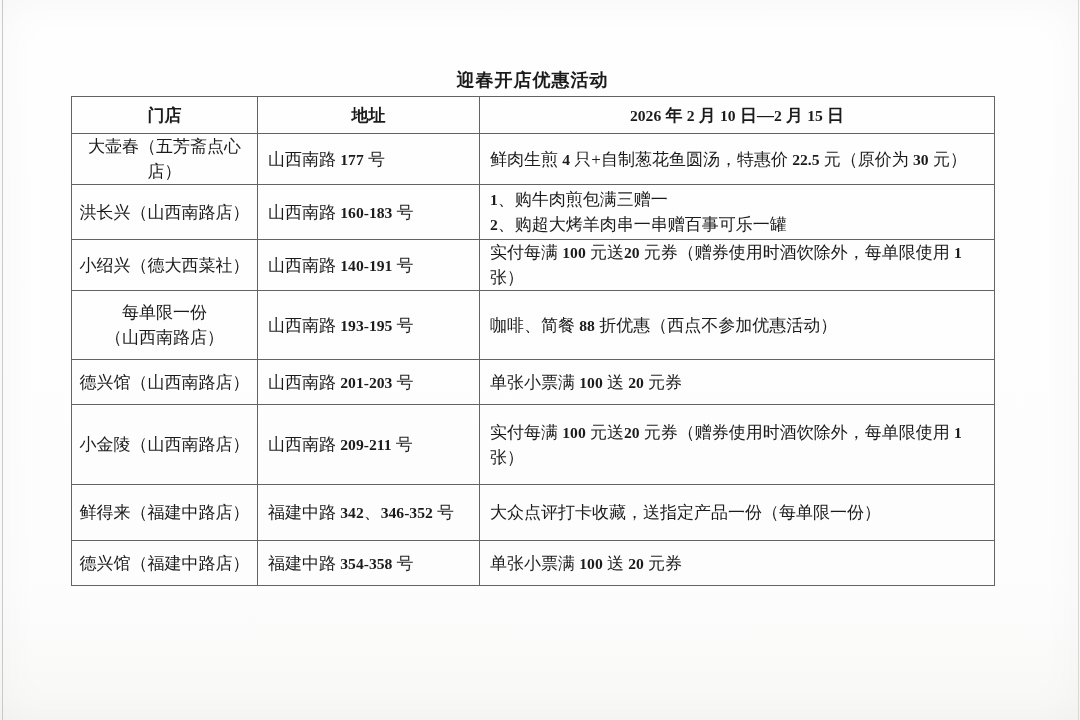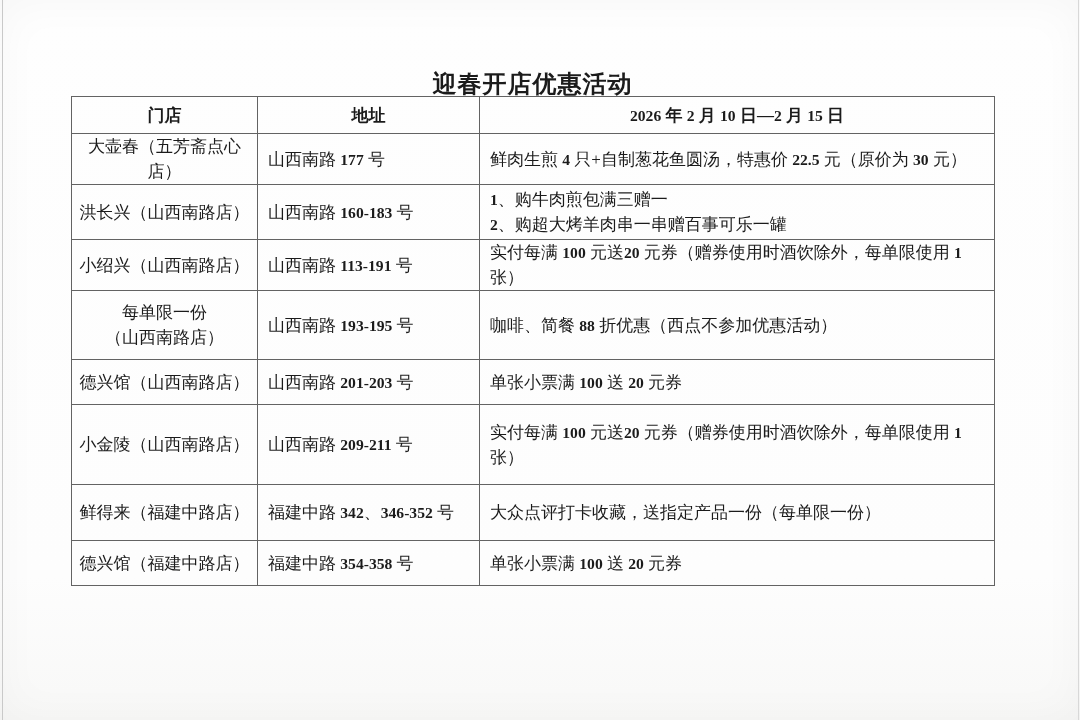--- a/index.html
+++ b/index.html
@@ -11,21 +11,21 @@
   }
   .page{
     position:relative;width:1080px;height:720px;
     background:linear-gradient(180deg,#fefefe 0%,#fdfdfd 80%,#f8f8f7 100%);
     box-shadow:inset 0 0 45px rgba(0,0,0,0.035);
   }
   .edge-line-left{position:absolute;left:2px;top:0;bottom:0;width:1px;background:#c9c9c9;}
   .edge-line-right{position:absolute;right:1px;top:0;bottom:0;width:1px;background:#d8d8d8;}
   .title{
     position:absolute;top:53px;left:71px;width:923px;
-    text-align:center;font-size:24px;font-weight:bold;letter-spacing:1px;
+    text-align:center;font-size:18px;font-weight:bold;letter-spacing:1px;
     line-height:30px;
   }
   .tablewrap{position:absolute;left:71px;top:96px;}
   table.promo{
     border-collapse:collapse;table-layout:fixed;width:923px;
   }
   table.promo th,table.promo td{
     border:1px solid #636363;
     overflow:hidden;
     vertical-align:middle;
@@ -81,22 +81,22 @@
         </tr>
         <tr class="h55">
           <td class="store">洪长兴（山西南路店）</td>
           <td class="addr">山西南路 <span class="num">160-183</span> 号</td>
           <td class="offer">
             <div><span class="num">1</span>、购牛肉煎包满三赠一</div>
             <div><span class="num">2</span>、购超大烤羊肉串一串赠百事可乐一罐</div>
           </td>
         </tr>
         <tr class="h45">
-          <td class="store">小绍兴（山西南路店）</td>
-          <td class="addr">山西南路 <span class="num">113-191</span> 号</td>
+          <td class="store">小绍兴（德大西菜社）</td>
+          <td class="addr">山西南路 <span class="num">140-191</span> 号</td>
           <td class="offer">
               <div>实付每满 <span class="num">100</span> 元送<span class="num">20</span> 元券（赠券使用时酒饮除外，每单限使用 <span class="num">1</span> 张）</div>
             </td>
         </tr>
         <tr class="h69">
           <td class="store">
             <div>每单限一份</div>
             <div>（山西南路店）</div>
           </td>
           <td class="addr">山西南路 <span class="num">193-195</span> 号</td>

